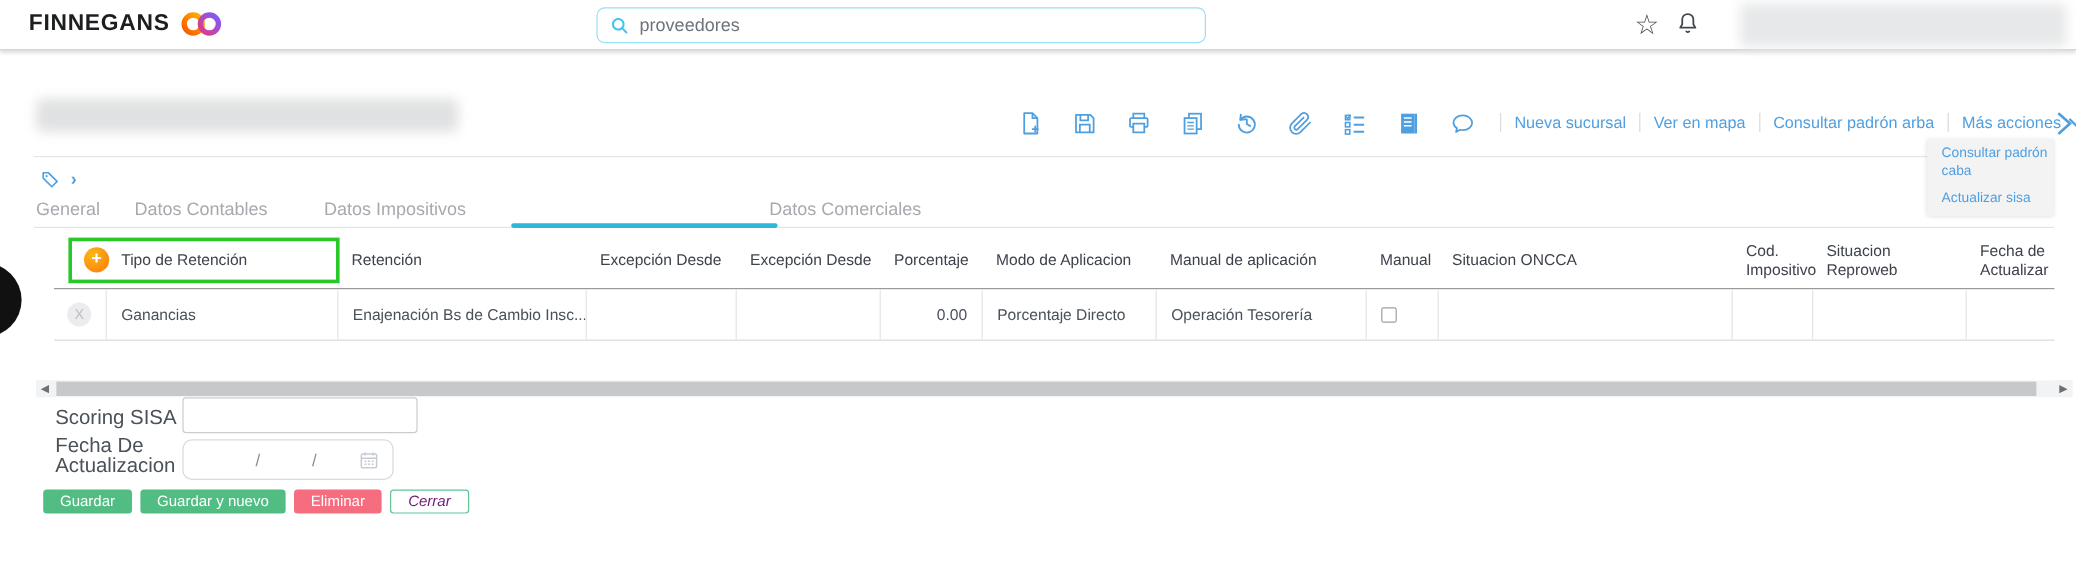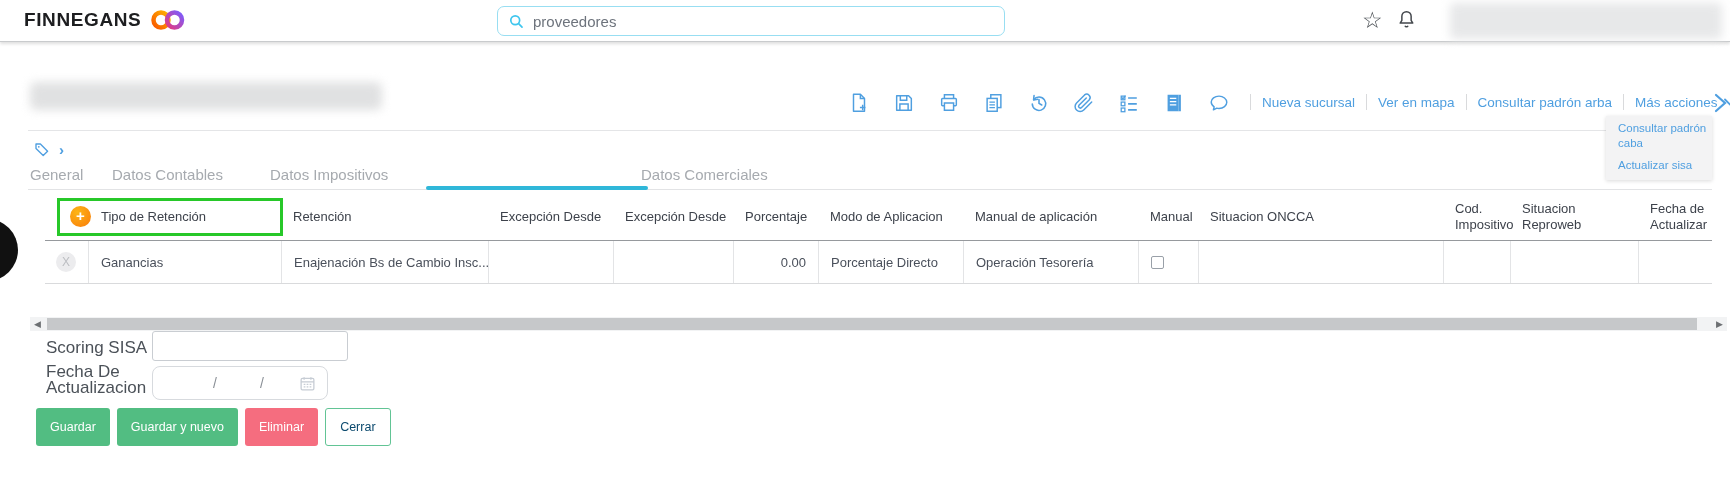--- a/index.html
+++ b/index.html
@@ -75,26 +75,26 @@
   .flabel { position:absolute; font-size:17px; color:#4b5158; line-height:16px; }
   .scoring-input { position:absolute; left:152px; top:331px; width:196px; height:30px;
                    border:1px solid #c9cdd2; border-radius:3px; font-size:13px; padding:0 8px;
                    font-family:"Liberation Sans", sans-serif; color:#4a505b; }
   .date-input { position:absolute; left:152px; top:366px; width:176px; height:34px;
                 border:1px solid #d7dade; border-radius:8px; display:flex; align-items:center; cursor:text; }
   .date-slash { position:absolute; color:#8a8f96; font-size:14px; top:8px; }
   .cal-icon { position:absolute; right:11px; top:8px; cursor:pointer; }
 
   .btn-row { position:absolute; left:36px; top:408px; display:flex; gap:7px; }
-  .btn { height:38px; border-radius:3px; font-size:12.5px; display:flex; align-items:center;
+  .btn { height:20px; border-radius:3px; font-size:12.5px; display:flex; align-items:center;
          justify-content:center; cursor:pointer; font-family:"Liberation Sans", sans-serif;
          border:none; padding:0 14px; white-space:nowrap; }
   .btn-green { background:#52bd82; color:#fff; }
   .btn-red { background:#f56d7f; color:#fff; }
-  .btn-ghost { background:#fff; color:#0c4a6e; border:1px solid #62c495; }
+  .btn-ghost { background:#fff; color:#701a75; border:1px solid #62c495;font-style:italic; }
 </style>
 </head>
 <body>
 
 <div class="screen">
 
   <div class="topbar">
     <div class="brand">
       <span class="brand-text">FINNEGANS</span>
       <svg width="40" height="24" viewBox="0 0 40 24">

